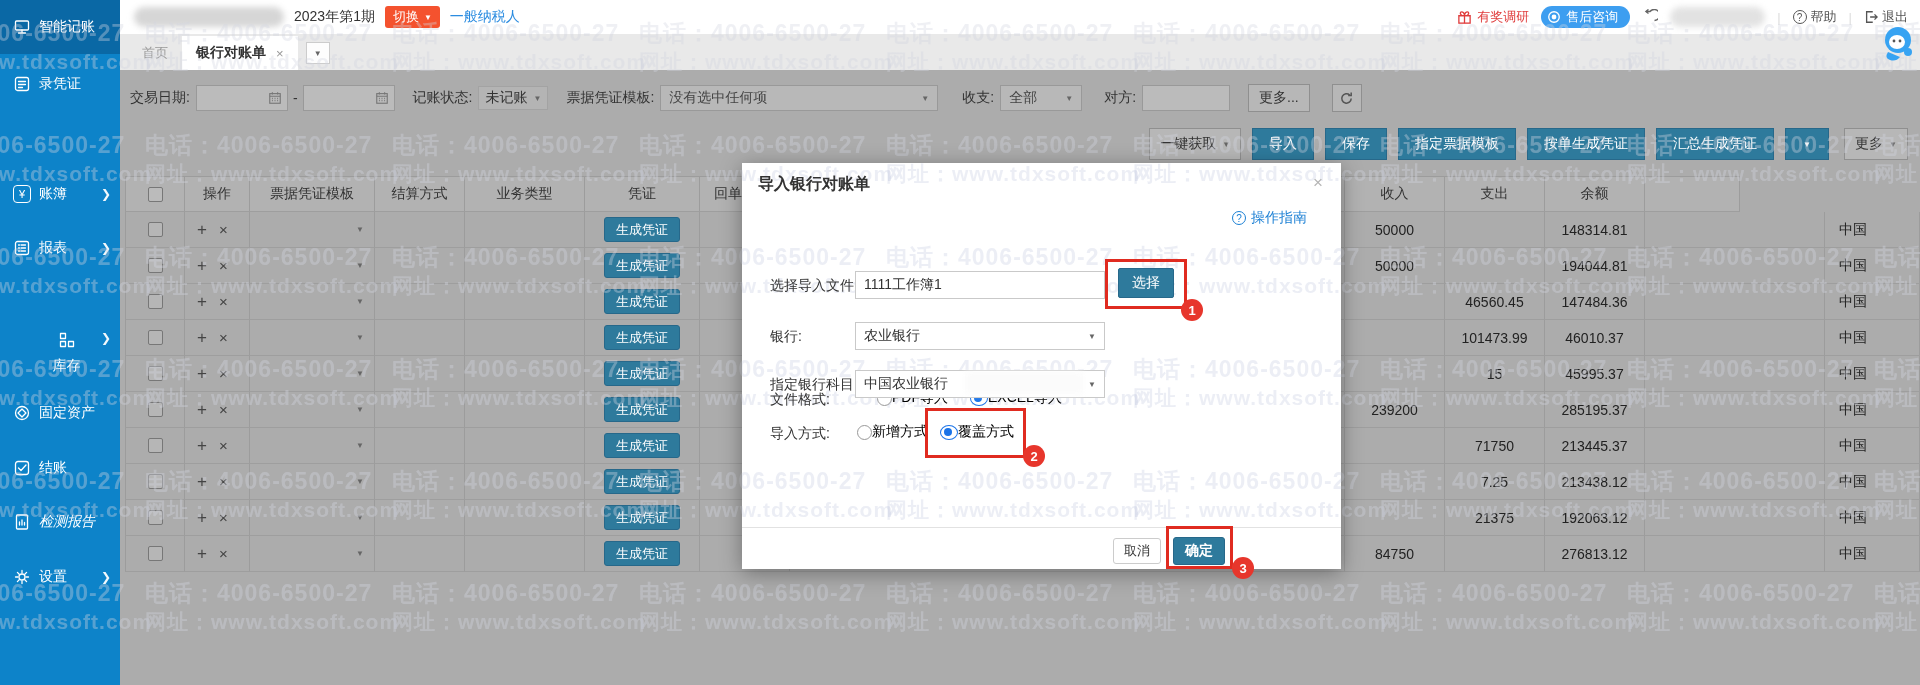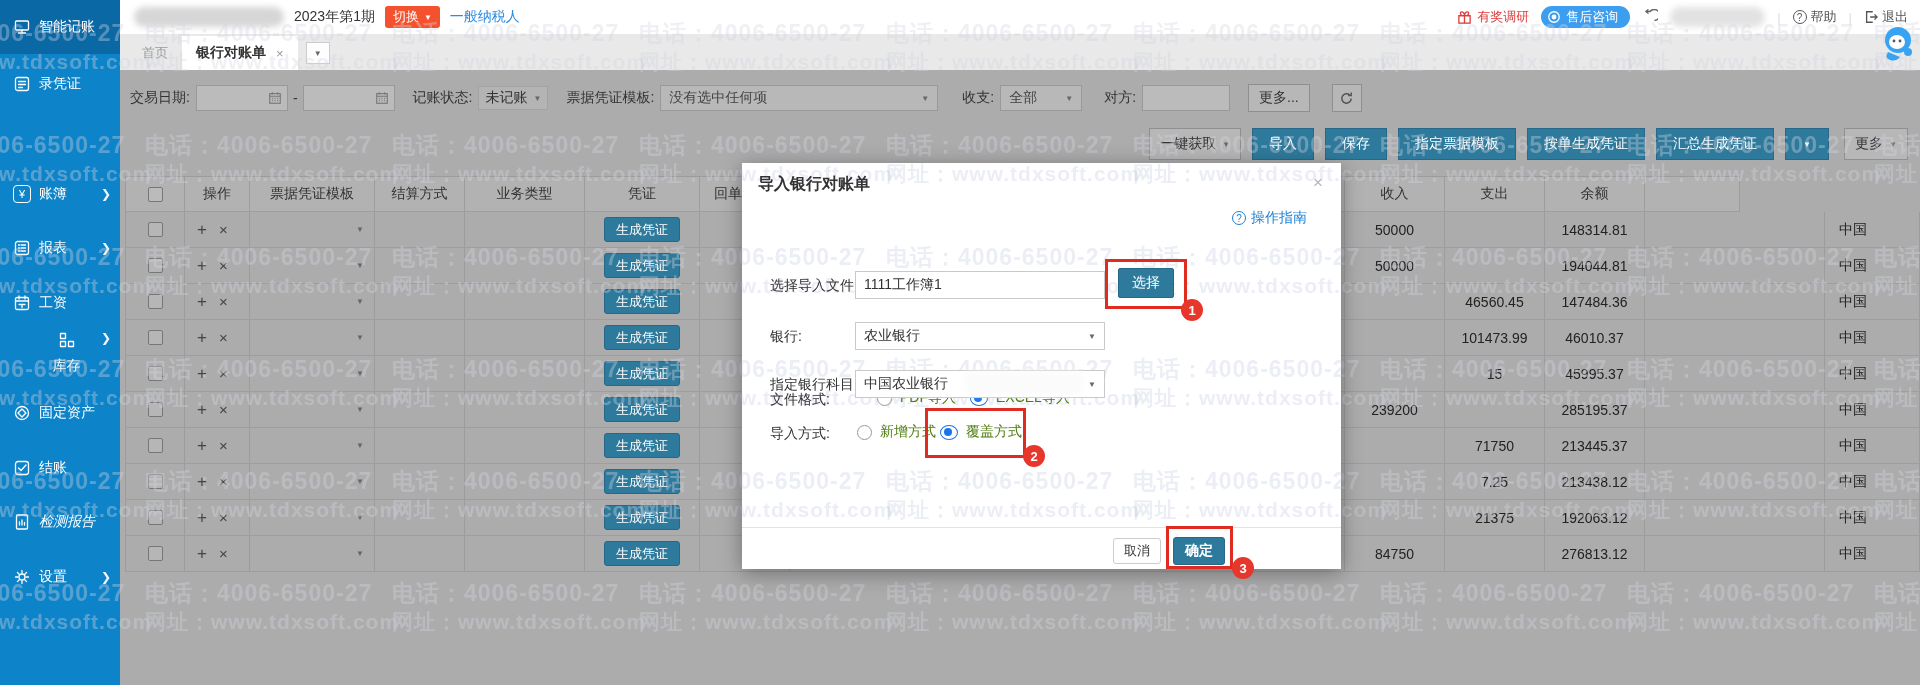--- a/index.html
+++ b/index.html
@@ -91,21 +91,21 @@
 
   
   .modal { position:absolute; left:742px; top:163px; width:599px; height:406px; background:#fff;
            box-shadow:0 4px 20px rgba(0,0,0,.35); z-index:10; }
   .wm-modal { position:absolute; left:0; top:0; width:599px; height:406px; overflow:hidden; pointer-events:none; }
   .m-title { position:absolute; left:16px; top:11px; font-size:16px; font-weight:bold; color:#333; }
   .m-close { position:absolute; right:18px; top:10px; font-size:17px; color:#b5b5b5; cursor:pointer; }
   .m-guide { position:absolute; right:34px; top:46px; color:#1a7fd4; font-size:14px; display:flex;
              align-items:center; gap:5px; cursor:pointer; }
   .m-label { position:absolute; left:28px; font-size:14px; color:#333; }
-  .m-radio-row { position:absolute; display:flex; align-items:center; gap:8px; font-size:14px; color:#4d7c0f; }
+  .m-radio-row { position:absolute; display:flex; align-items:center; gap:0; font-size:14px; color:#000000; }
   .radio { width:15px; height:15px; border:1px solid #999; border-radius:50%; background:#fff;
            position:relative; cursor:pointer; flex:0 0 auto; }
   .radio.sel { border-color:#1a73e8; }
   .radio.sel::after { content:''; position:absolute; left:2.5px; top:2.5px; width:8px; height:8px;
                       border-radius:50%; background:#1a73e8; }
   .m-input, .m-sel { position:absolute; left:113px; width:250px; height:28px; border:1px solid #c9c9c9;
                      background:#fff; font-size:14px; color:#333; display:flex; align-items:center;
                      justify-content:space-between; padding:0 8px; }
   .m-sel { cursor:pointer; }
   .choose-btn { position:absolute; left:376px; top:105px; width:56px; height:30px; background:#2e7a9c;
@@ -156,27 +156,20 @@
         <span>账簿</span>
         <span class="side-arrow">❯</span>
       </div>
       <div class="side-item" style="top: 221.4px;">
         <svg width="18" height="18" viewBox="0 0 18 18" fill="none" stroke="#fff" stroke-width="1.3" stroke-linecap="round" stroke-linejoin="round">
           <rect x="2.5" y="2.5" width="13" height="13" rx="2"></rect>
           <path d="M5.5 6h1M8 6h4.5M5.5 9h1M8 9h4.5M5.5 12h1M8 12h4.5"></path>
         </svg>
         <span>报表</span>
         <span class="side-arrow">❯</span>
-      </div>
-      <div class="side-item" style="top: 276.2px;">
-        <svg width="18" height="18" viewBox="0 0 18 18" fill="none" stroke="#fff" stroke-width="1.3" stroke-linecap="round" stroke-linejoin="round">
-          <rect x="2.5" y="3.5" width="13" height="12" rx="1.5"></rect>
-          <path d="M2.5 7h13M6 2v3M12 2v3M6 10.5h6M9 10.5v3"></path>
-        </svg>
-        <span>工资</span>
       </div>
       <div class="side-item" style="top: 331px; flex-direction: column;">
         <svg width="18" height="18" viewBox="0 0 18 18" fill="none" stroke="#fff" stroke-width="1.3" stroke-linecap="round" stroke-linejoin="round">
           <rect x="2.5" y="2.5" width="5" height="5"></rect>
           <rect x="2.5" y="10.5" width="5" height="5"></rect>
           <rect x="10.5" y="10.5" width="5" height="5"></rect>
         </svg>
         <span>库存</span>
         <span class="side-arrow">❯</span>
       </div>

